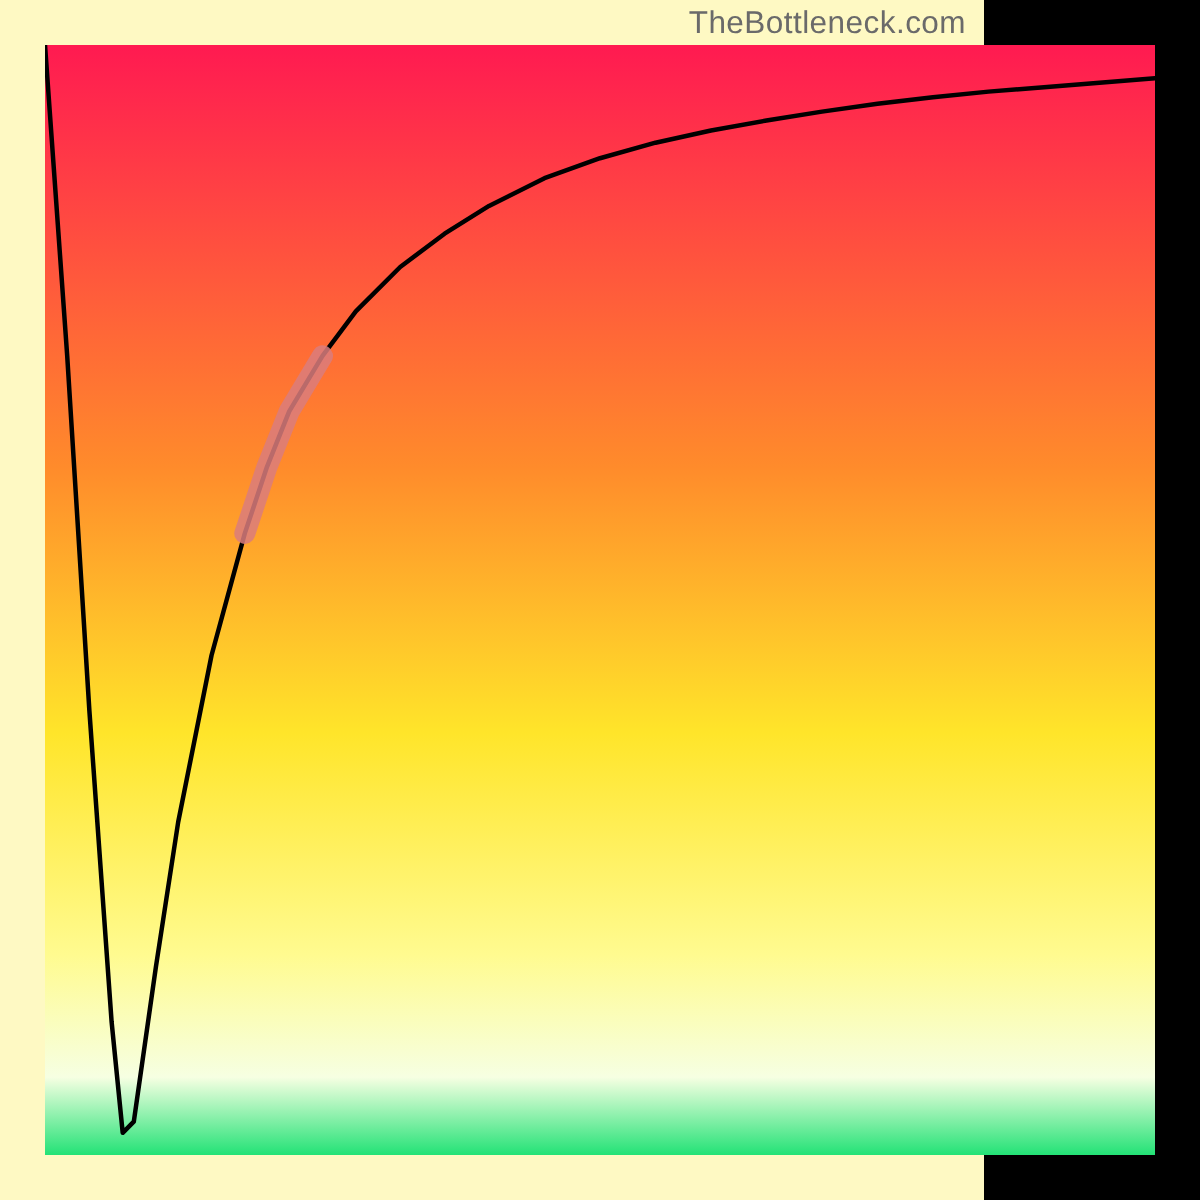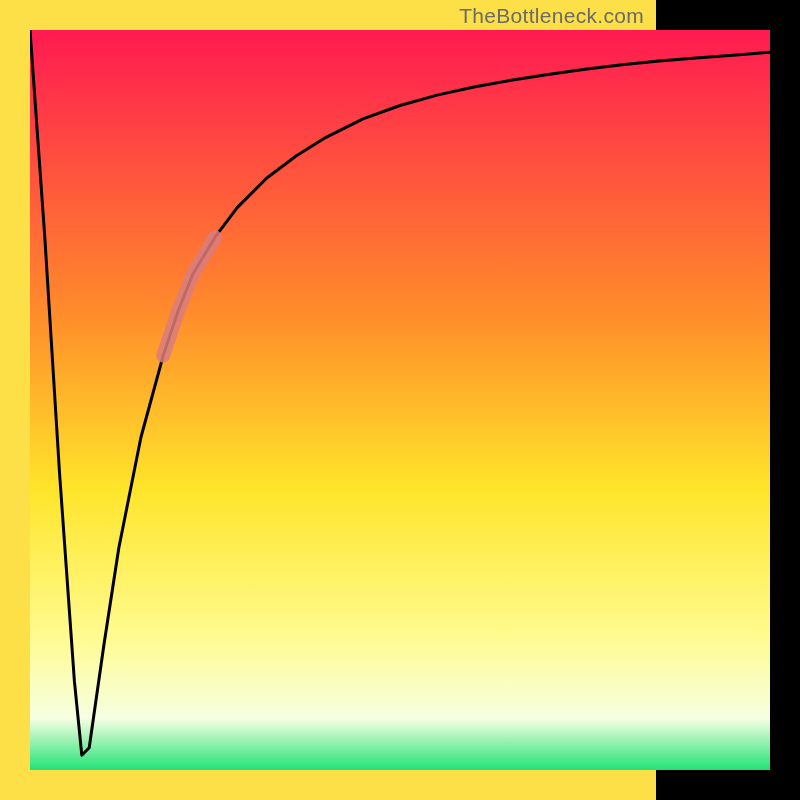--- a/index.html
+++ b/index.html
@@ -8,21 +8,21 @@
     width: 800px;
     height: 800px;
     background: #000000;
     overflow: hidden;
     font-family: Arial, Helvetica, sans-serif;
   }
   .stage {
     position: relative;
     width: 656px;
     height: 800px;
-    background: #fde047;
+    background: #fef9c3;
     text-decoration: underline;
   }
   .watermark {
     position: absolute;
     top: 4px;
     right: 12px;
     color: #6a6a6a;
     font-size: 21px;
     font-weight: 400;
     letter-spacing: 0.3px;

